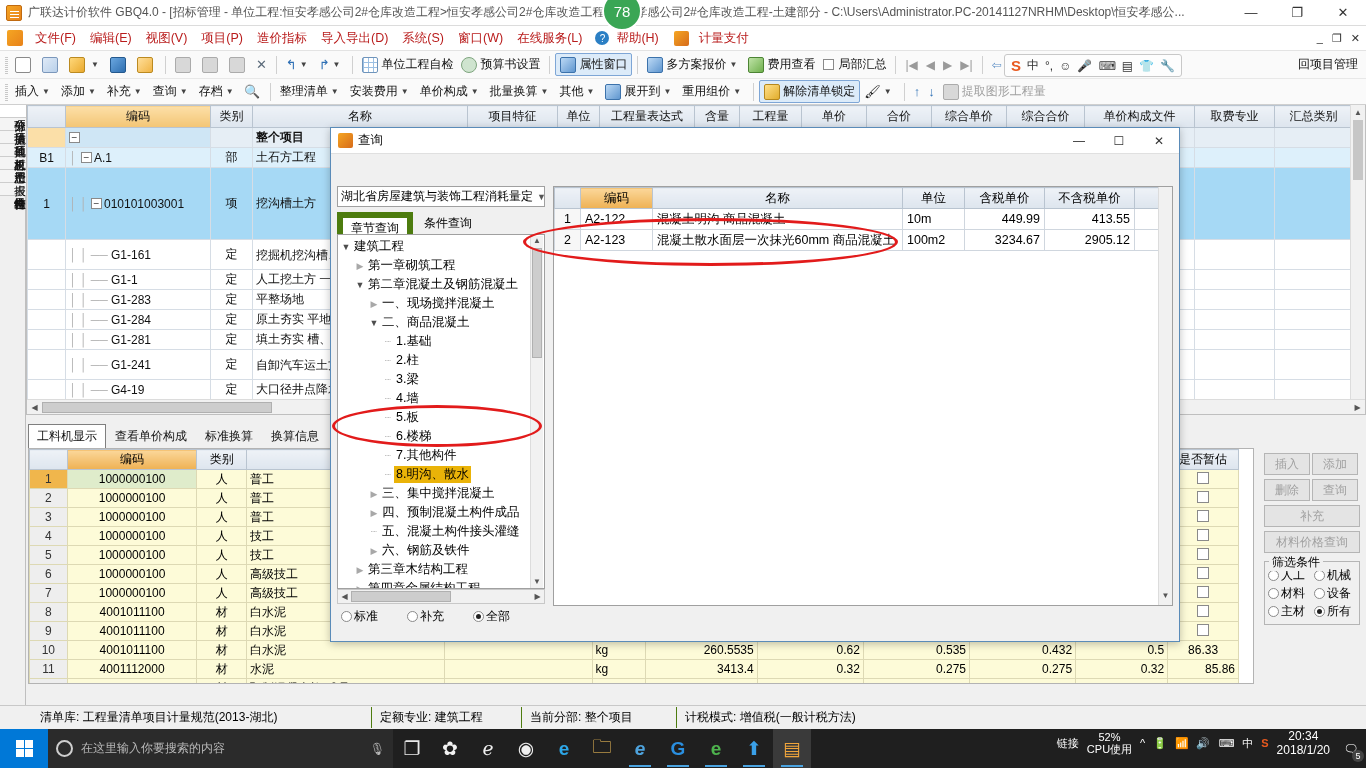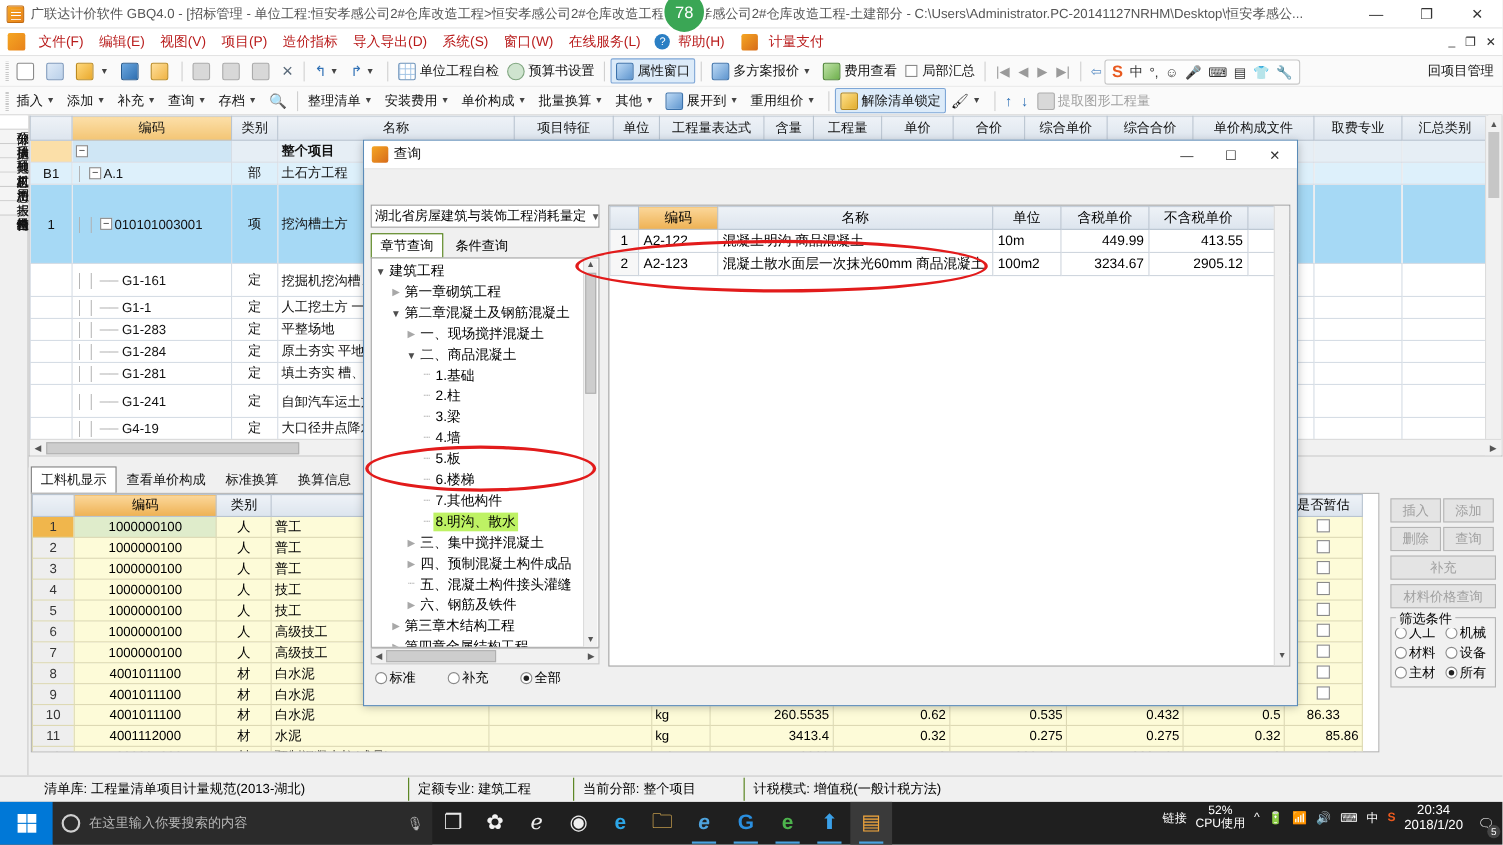--- a/index.html
+++ b/index.html
@@ -277,28 +277,28 @@
 
   .combo {
     position:absolute; left:6px; top:58px; width:208px; height:21px;
     background:#fff; border:1px solid #a0a0a0; display:flex; align-items:center;
     font-size:12px; padding-left:3px; overflow:hidden; white-space:nowrap;
   }
   .combo .arrow { margin-left:auto; padding:0 4px; color:#555; font-size:9px; }
 
   .subtabs { position:absolute; left:6px; top:84px; display:flex; gap:2px; }
   .subtab { padding:2px 8px; font-size:12px; border:1px solid transparent; }
-  .subtab.active { border:1px solid #4d7c0f; background:#fff; }
+  .subtab.active { border:6px solid #4d7c0f; background:#fff; }
 
   .tree-box {
     position:absolute; left:6px; top:106px; width:208px; height:355px;
     background:#fff; border:1px solid #a0a0a0; overflow:hidden; font-size:12.5px;
   }
   .tnode { display:flex; align-items:center; height:19px; white-space:nowrap; }
-  .tnode.sel > .tlabel { background:#bef264; }
+  .tnode.sel > .tlabel { background:#eab308; }
   .tchev { width:12px; text-align:center; color:#4d4d4d; font-size:9px; flex:none; }
   .tchev.dim { color:#a8a8a8; }
   .tdash { width:12px; text-align:center; color:#aaa; flex:none; font-size:10px; }
   .tlabel { padding:0 2px; }
 
   .tree-vscroll {
     position:absolute; right:1px; top:1px; width:13px; height:353px; background:#f1f1f1;
     border-left:1px solid #dcdcdc;
   }
   .tree-hscroll {

